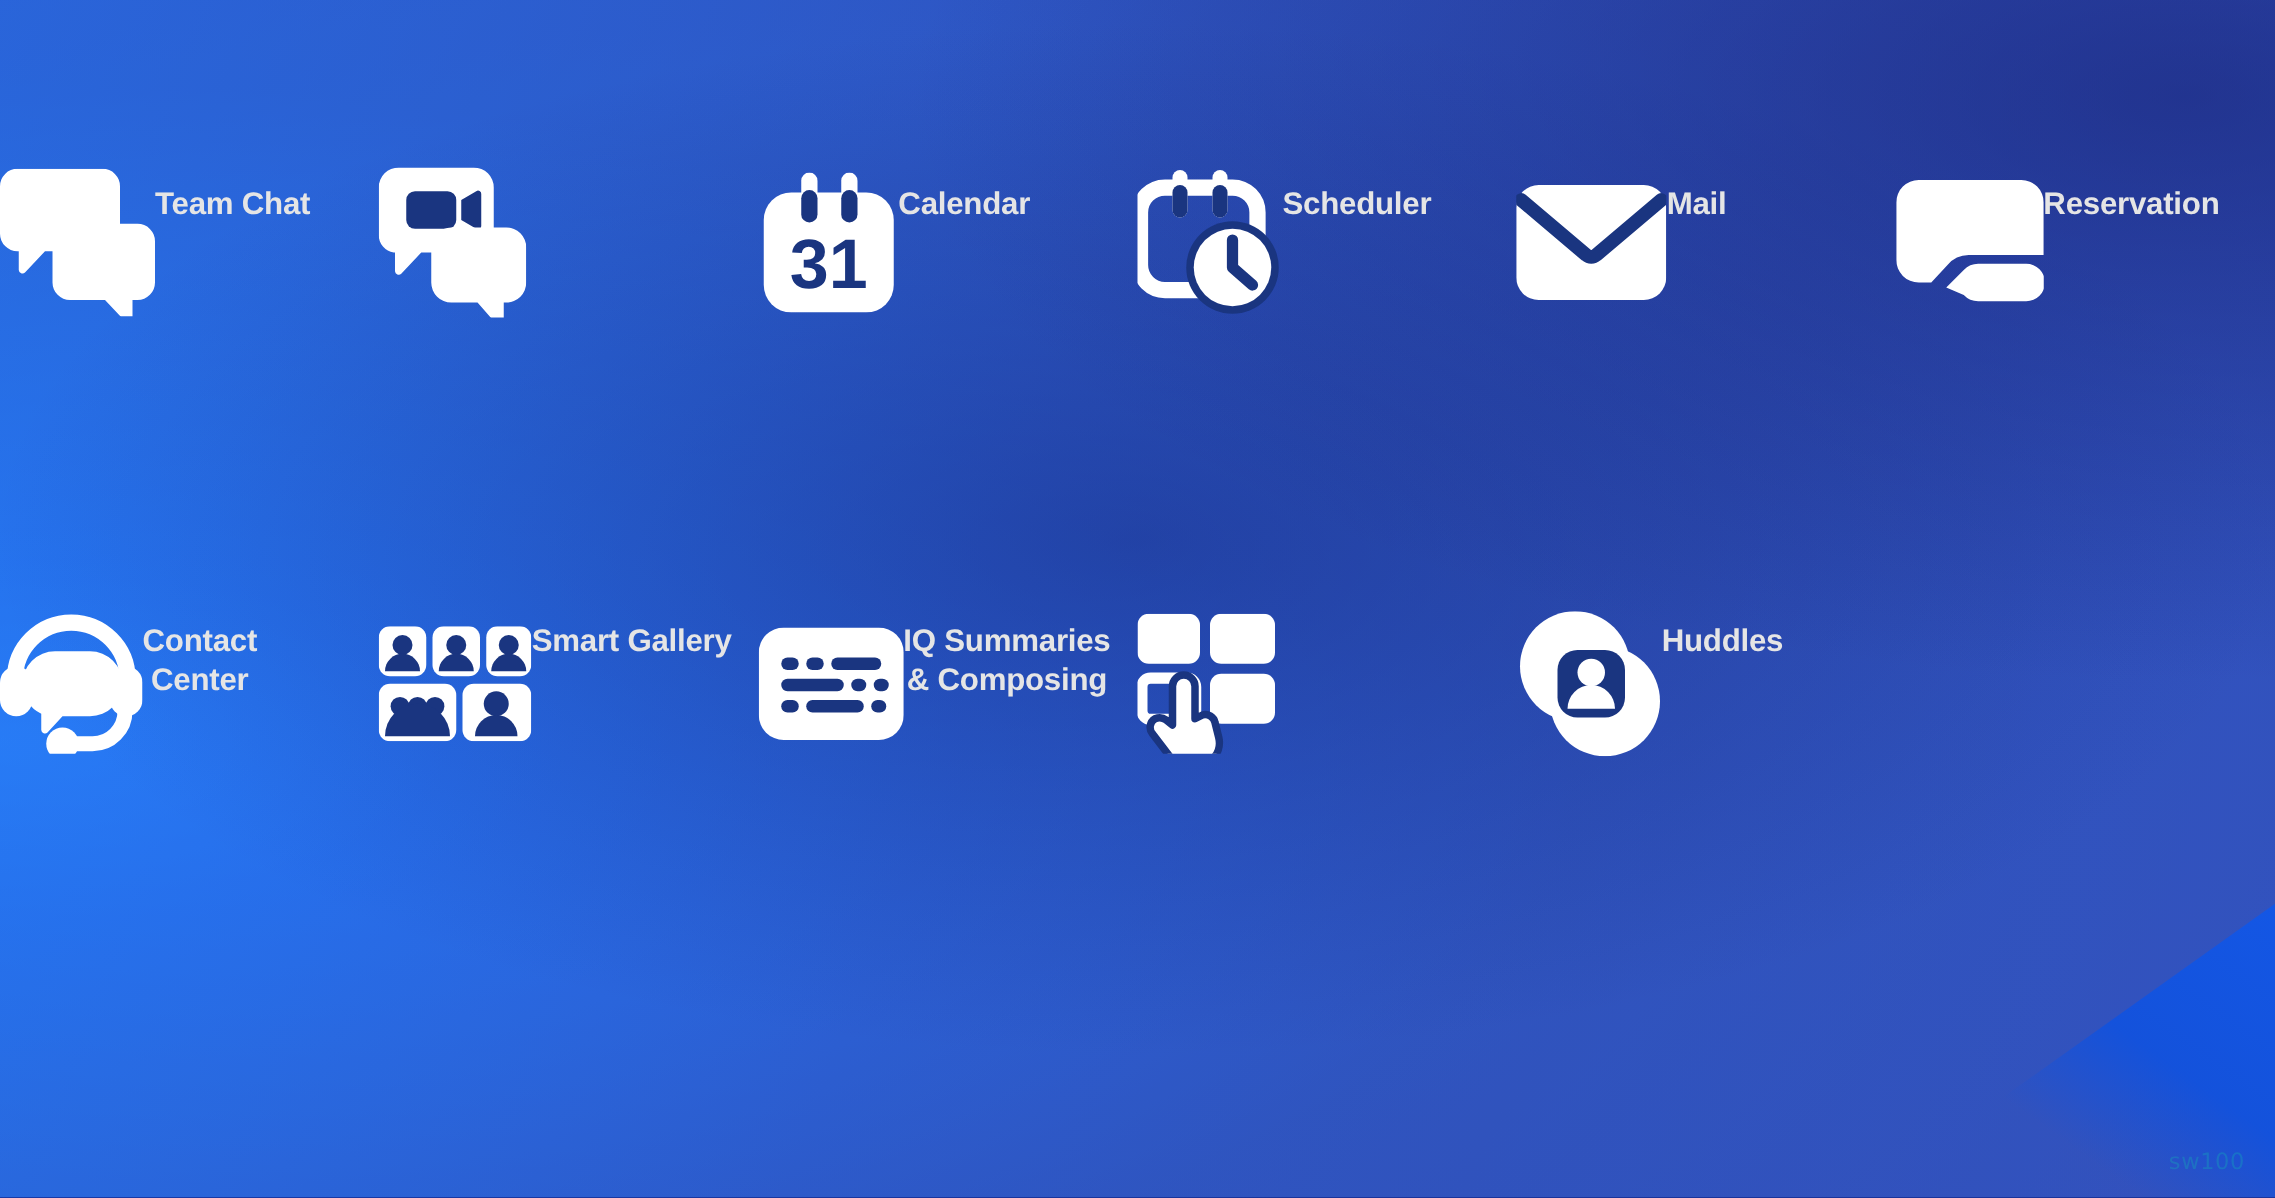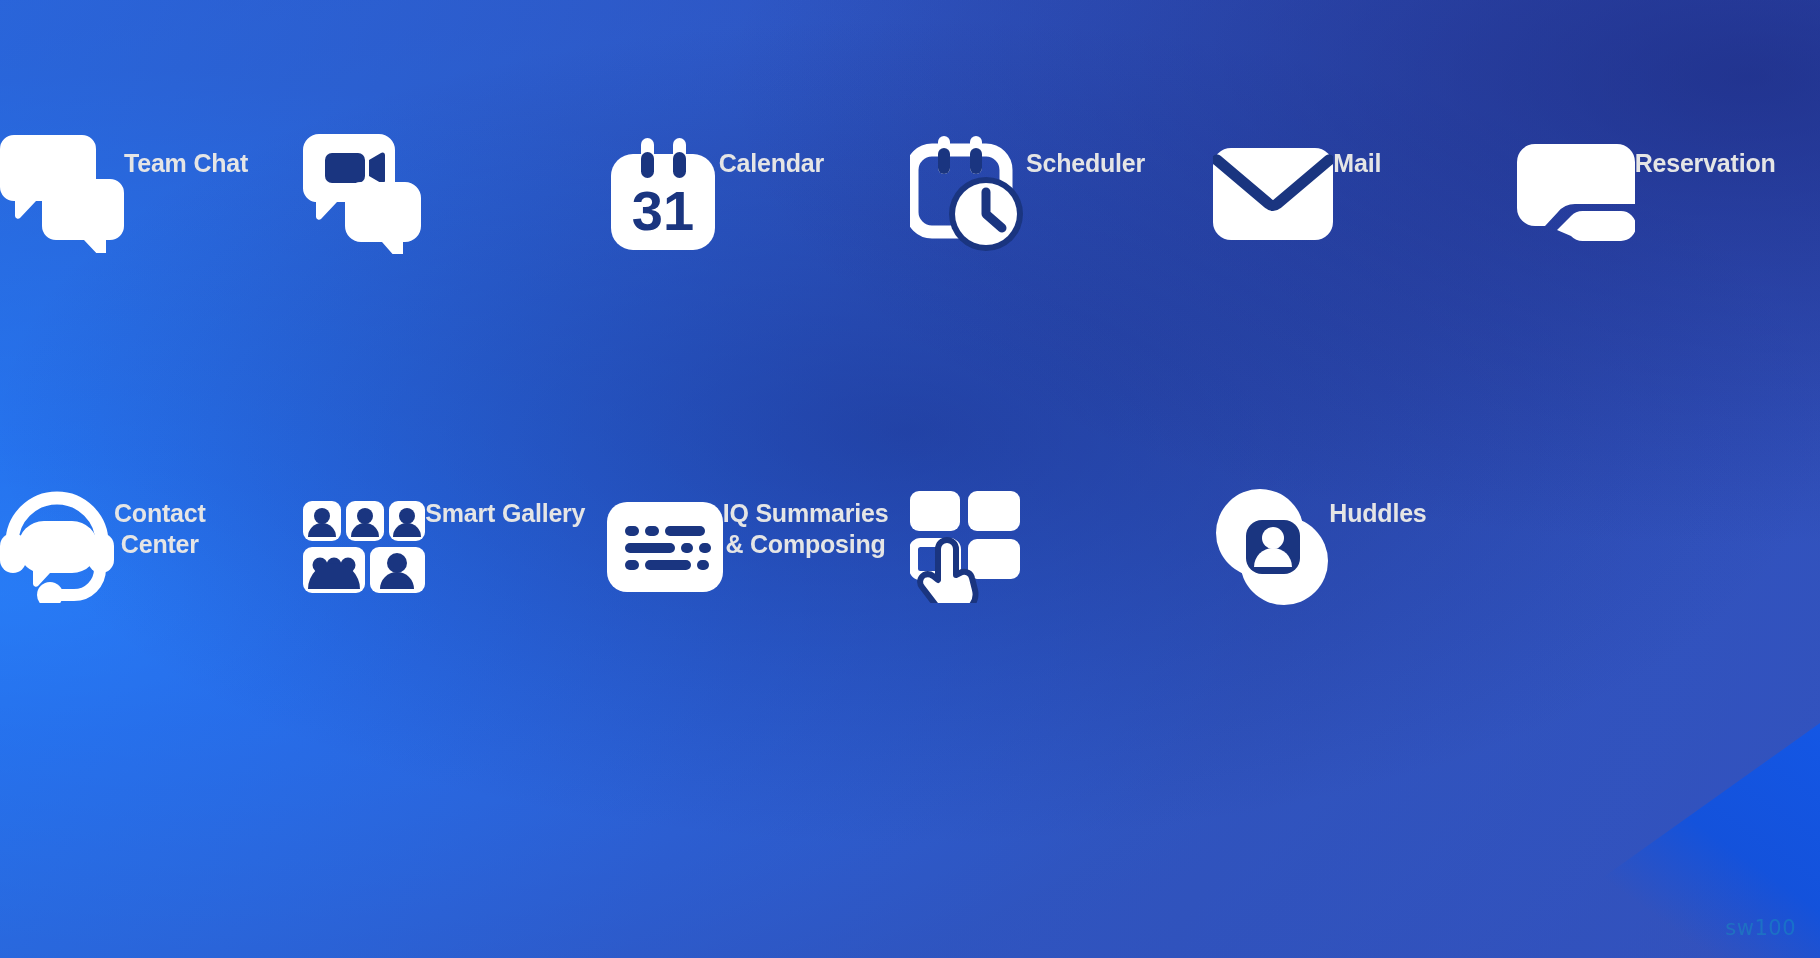--- a/index.html
+++ b/index.html
@@ -26,21 +26,21 @@
       radial-gradient(70% 60% at 50% 45%, rgba(21,36,120,0.45) 0%, rgba(21,36,120,0) 72%);
   }
   #bg-corner {
     position:absolute; right:0; bottom:0; width:330px; height:235px;
     background:linear-gradient(to bottom left, #1157e8 0%, #1152de 40%, rgba(17,74,210,0) 66%);
     clip-path:polygon(100% 0, 100% 100%, 0 100%);
     opacity:0.92;
   }
   #watermark {
     position:absolute; right:24px; bottom:18px;
-    font-size:21px; letter-spacing:0.5px;
+    font-size:18px; letter-spacing:0.5px;
     color:rgba(16,185,178,0.30);
     font-family:"DejaVu Sans", sans-serif;
     user-select:none;
   }
 
   #grid {
     position:absolute; inset:0;
     display:grid;
     grid-template-columns:repeat(6, 1fr);
     grid-template-rows:120px 300px 1fr;

